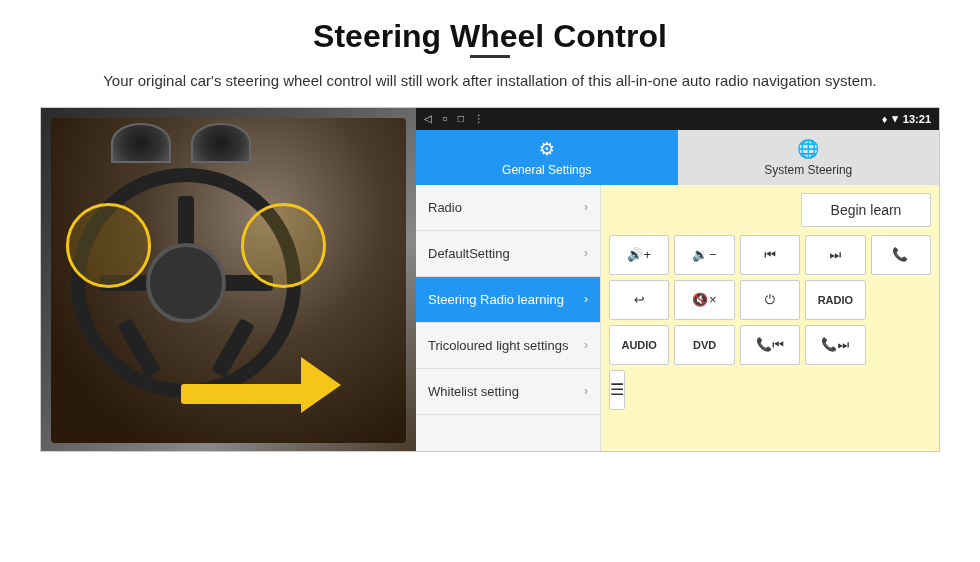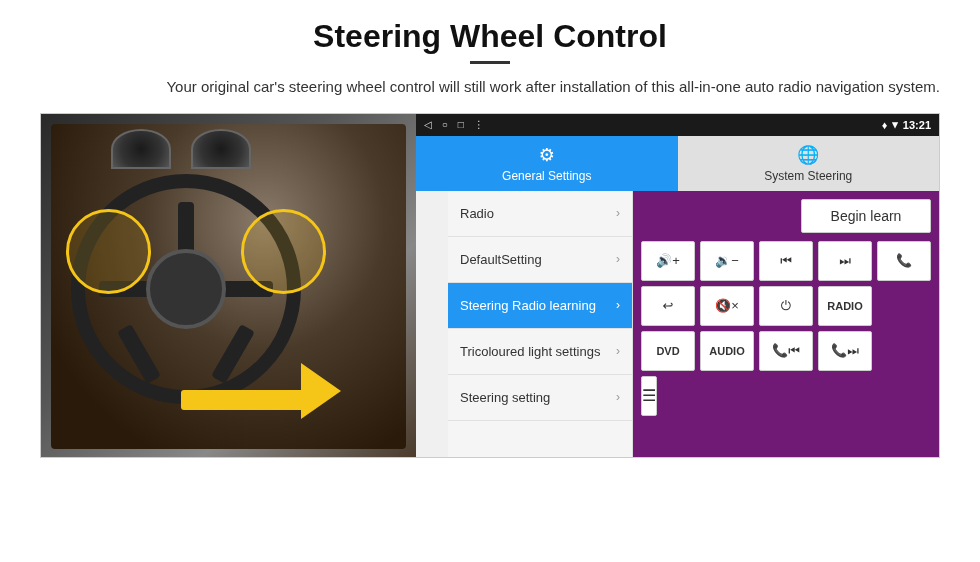--- a/index.html
+++ b/index.html
@@ -12,30 +12,29 @@
     }
     .page-wrapper {
       width: 980px;
       padding: 18px 40px 0;
     }
     .page-title {
       text-align: center;
       font-size: 32px;
       font-weight: 900;
       color: #111;
-      margin-bottom: 6px;
     }
     .title-divider {
       width: 40px;
       height: 3px;
       background: #333;
       margin: 0 auto 12px;
     }
     .page-subtitle {
-      text-align: right;
+      text-align: center;
       font-size: 15px;
       color: #333;
       line-height: 1.5;
       margin-bottom: 14px;
     }
 
     
     .device-container {
       display: flex;
       width: 100%;
@@ -251,21 +250,20 @@
       cursor: pointer;
     }
     .tab-icon {
       font-size: 18px;
     }
 
     
     .main-content {
       flex: 1;
       display: flex;
-      padding-left: 32px;
     }
 
     
     .left-menu {
       width: 185px;
       background: #f5f5f5;
       border-right: 1px solid #ddd;
       flex-shrink: 0;
     }
     .menu-item {
@@ -287,21 +285,21 @@
       font-size: 12px;
       color: #999;
     }
     .menu-item.active .menu-item-chevron {
       color: white;
     }
 
     
     .right-panel {
       flex: 1;
-      background: #701a75;
+      background: #fef9c3;
       padding: 8px;
     }
 
     
     .begin-learn-row {
       display: flex;
       justify-content: flex-end;
       margin-bottom: 8px;
     }
     .begin-learn-btn {
@@ -422,21 +420,21 @@
           </div>
           <div class="menu-item active">
             <span>Steering Radio learning</span>
             <span class="menu-item-chevron">›</span>
           </div>
           <div class="menu-item">
             <span>Tricoloured light settings</span>
             <span class="menu-item-chevron">›</span>
           </div>
           <div class="menu-item">
-            <span>Steering setting</span>
+            <span>Whitelist setting</span>
             <span class="menu-item-chevron">›</span>
           </div>
         </div>
 
         <div class="right-panel">
 
           <div class="begin-learn-row">
             <button class="begin-learn-btn">Begin learn</button>
           </div>
 
@@ -468,24 +466,24 @@
             <button class="ctrl-btn">
               <span>⏻</span>
             </button>
             <button class="ctrl-btn text-btn">
               <span>RADIO</span>
             </button>
           </div>
 
           <div class="button-grid" style="margin-top:5px">
             <button class="ctrl-btn text-btn">
+              <span>AUDIO</span>
+            </button>
+            <button class="ctrl-btn text-btn">
               <span>DVD</span>
-            </button>
-            <button class="ctrl-btn text-btn">
-              <span>AUDIO</span>
             </button>
             <button class="ctrl-btn">
               <span>📞⏮</span>
             </button>
             <button class="ctrl-btn">
               <span>📞⏭</span>
             </button>
           </div>
 
           <div style="margin-top:5px;display:flex;gap:5px;">

